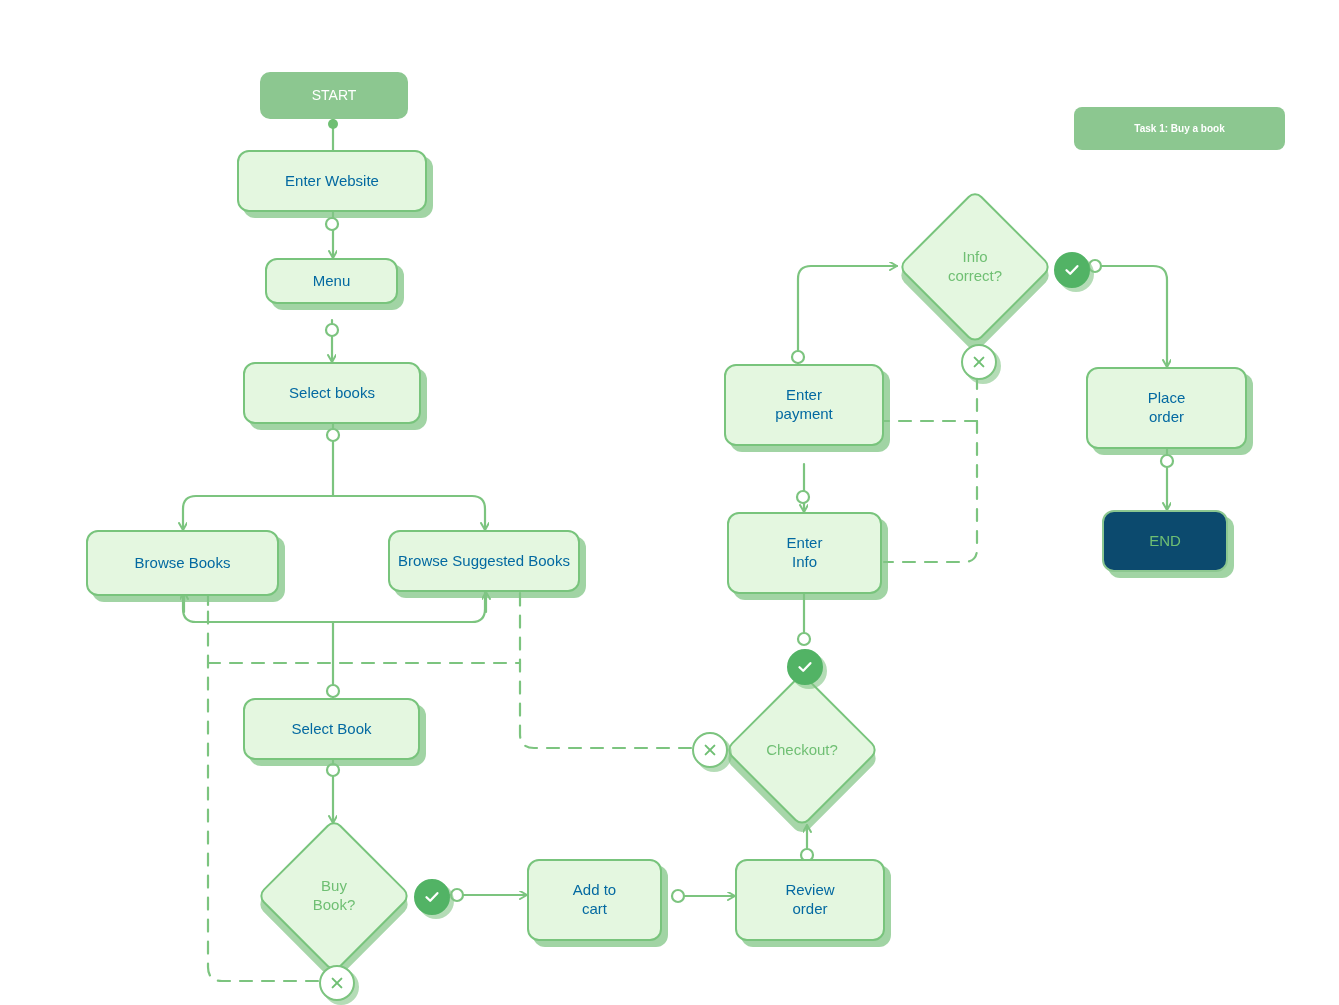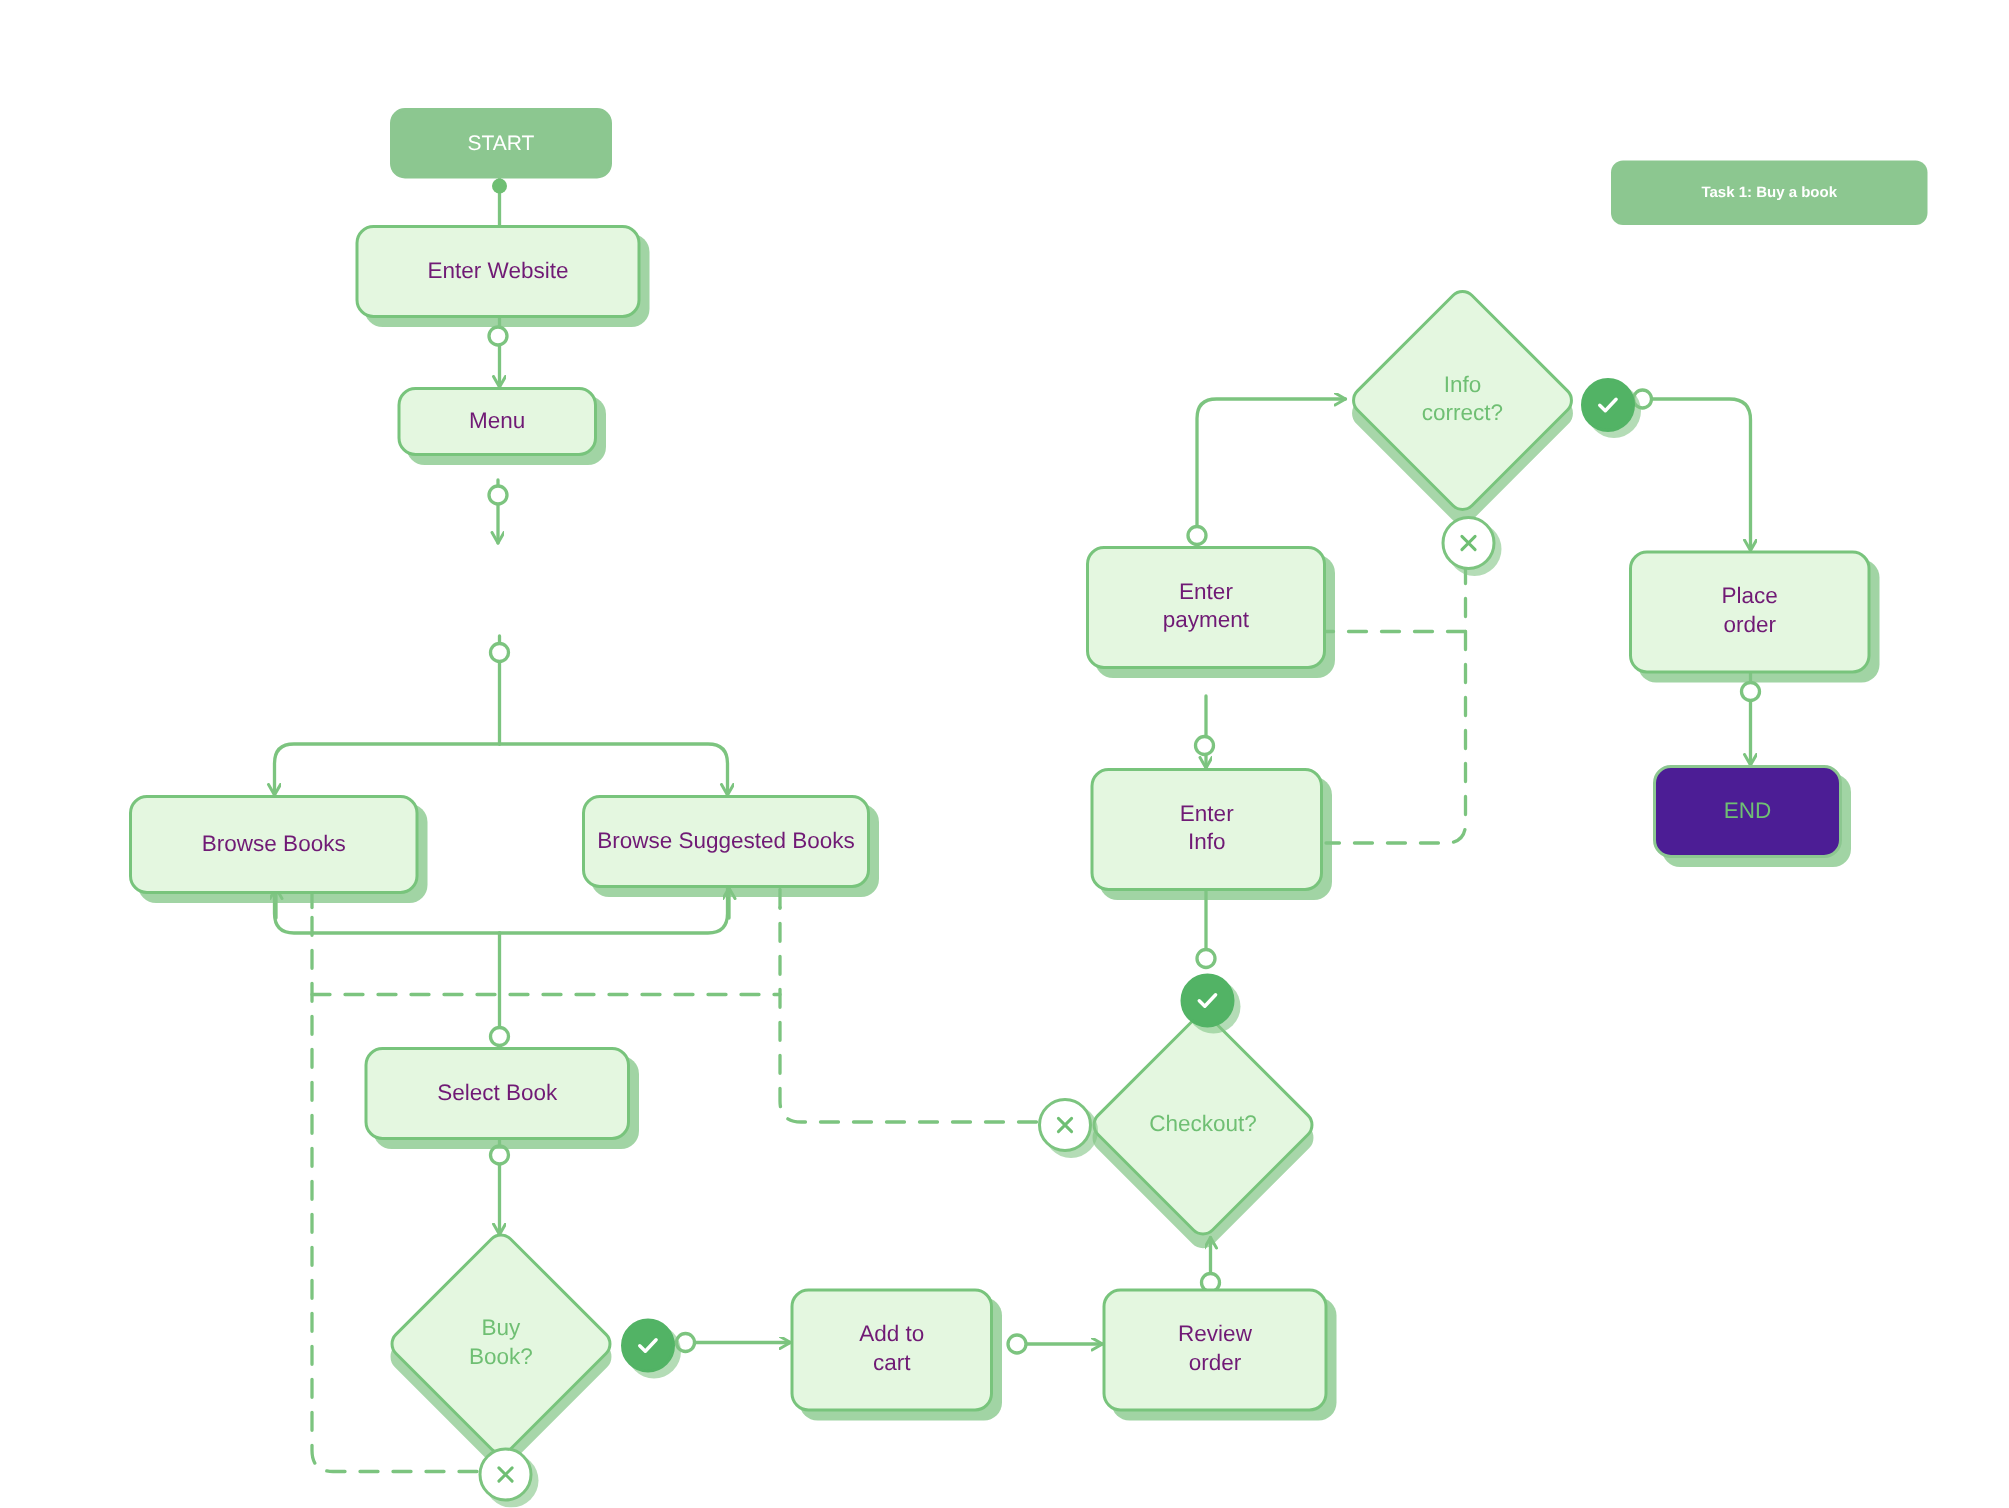--- a/index.html
+++ b/index.html
@@ -8,32 +8,32 @@
     width:1339px;height:1005px;position:relative;overflow:hidden;
   }
   #canvas{position:absolute;left:0;top:0;width:1339px;height:1005px;margin-top:44px;}
   #edges{position:absolute;left:0;top:0;width:1339px;height:1005px;}
 
   
   .node{
     position:absolute;box-sizing:border-box;
     display:flex;align-items:center;justify-content:center;text-align:center;
     border:2px solid #78c47c;border-radius:12px;
-    background:#e4f7e0;color:#701a75;
+    background:#e4f7e0;color:#0369a1;
     font-size:15px;line-height:1.25;
     box-shadow:6px 6px 0 0 rgba(130,197,133,.75);
     white-space:pre-line;
     z-index:3;
   }
   .node.start{
     background:#8cc790;border-color:#8cc790;color:#ffffff;
     box-shadow:none;border-radius:10px;font-size:14px;
   }
   .node.terminal{
-    background:#4c1d95;border-color:#8cc790;color:#6fbf73;
+    background:#0c4a6e;border-color:#8cc790;color:#6fbf73;
   }
   .diamond{
     position:absolute;box-sizing:border-box;z-index:3;
   }
   .diamond .dshape{
     position:absolute;left:50%;top:50%;
     width:70.7%;height:70.7%;
     transform:translate(-50%,-50%) rotate(45deg);
     border:2px solid #78c47c;border-radius:10px;background:#e4f7e0;
     box-shadow:6px 6px 0 0 rgba(130,197,133,.7);
@@ -136,20 +136,21 @@
       <path d="M977,377 L884,377" stroke-dasharray="12 10"></path>
     </g>
   </svg>
 
   <div class="node start" style="left:260px;top:28px;width:148px;height:47px;">START</div>
 
   <div class="node" style="left:237px;top:106px;width:190px;height:62px;">Enter Website</div>
 
   <div class="node" style="left:265px;top:214px;width:133px;height:46px;">Menu</div>
 
+  <div class="node" style="left:243px;top:318px;width:178px;height:62px;">Select books</div>
 
   <div class="node" style="left:86px;top:486px;width:193px;height:66px;">Browse Books</div>
 
   <div class="node" style="left:388px;top:486px;width:192px;height:62px;">Browse Suggested Books</div>
 
   <div class="node" style="left:243px;top:654px;width:177px;height:62px;">Select Book</div>
 
   <div class="node" style="left:527px;top:815px;width:135px;height:82px;">Add to
 cart</div>
 

